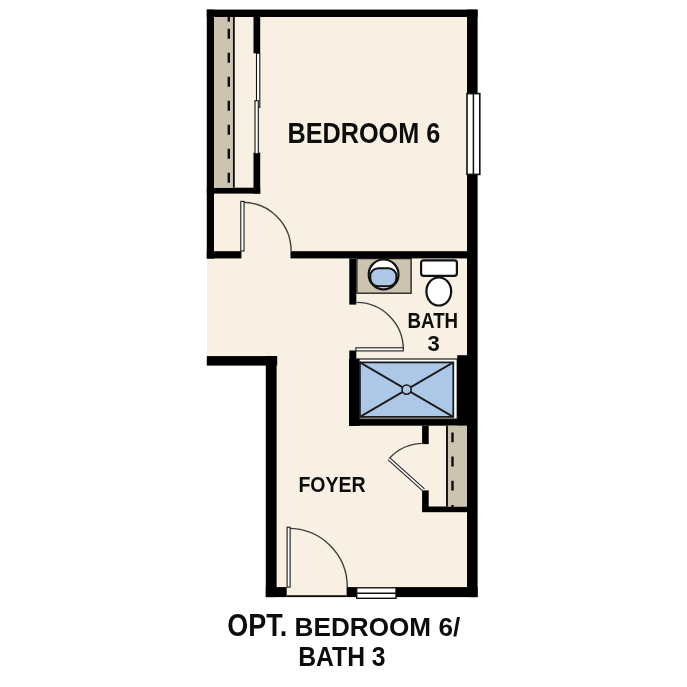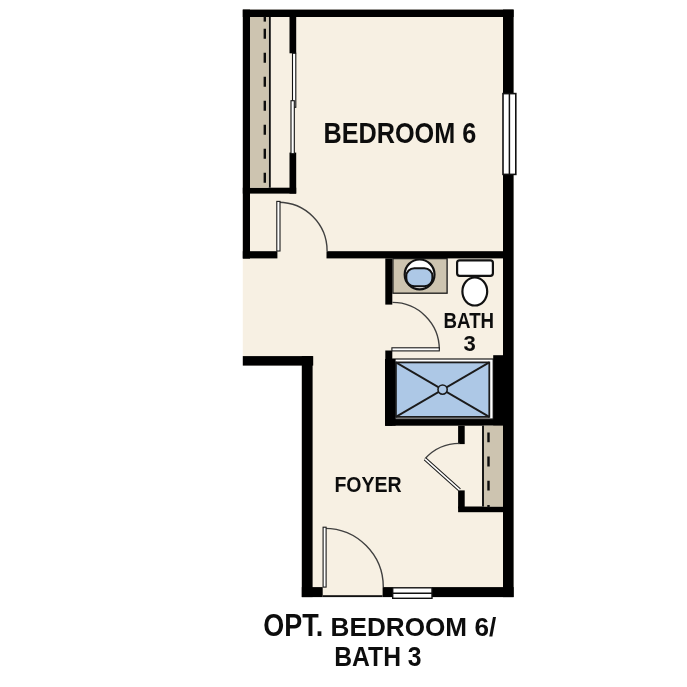--- a/index.html
+++ b/index.html
@@ -1,16 +1,16 @@
 <!DOCTYPE html>
 <html><head>
 <meta charset="utf-8">
 <style>
 html,body{margin:0;padding:0;background:#ffffff;}
-.wrap{position:relative;width:563px;height:687px;font-family:"Liberation Sans",sans-serif;padding-left:36px;}
+.wrap{position:relative;width:563px;height:687px;font-family:"Liberation Sans",sans-serif;}
 svg{display:block;}
 text{font-family:"Liberation Sans",sans-serif;font-weight:bold;fill:#0d0d0d;will-change:transform;}
 </style>
 </head>
 <body>
 <div class="wrap">
 <svg width="687" height="687" viewBox="0 0 687 687">
 
 <rect x="0" y="0" width="687" height="687" fill="#ffffff"></rect>
 

